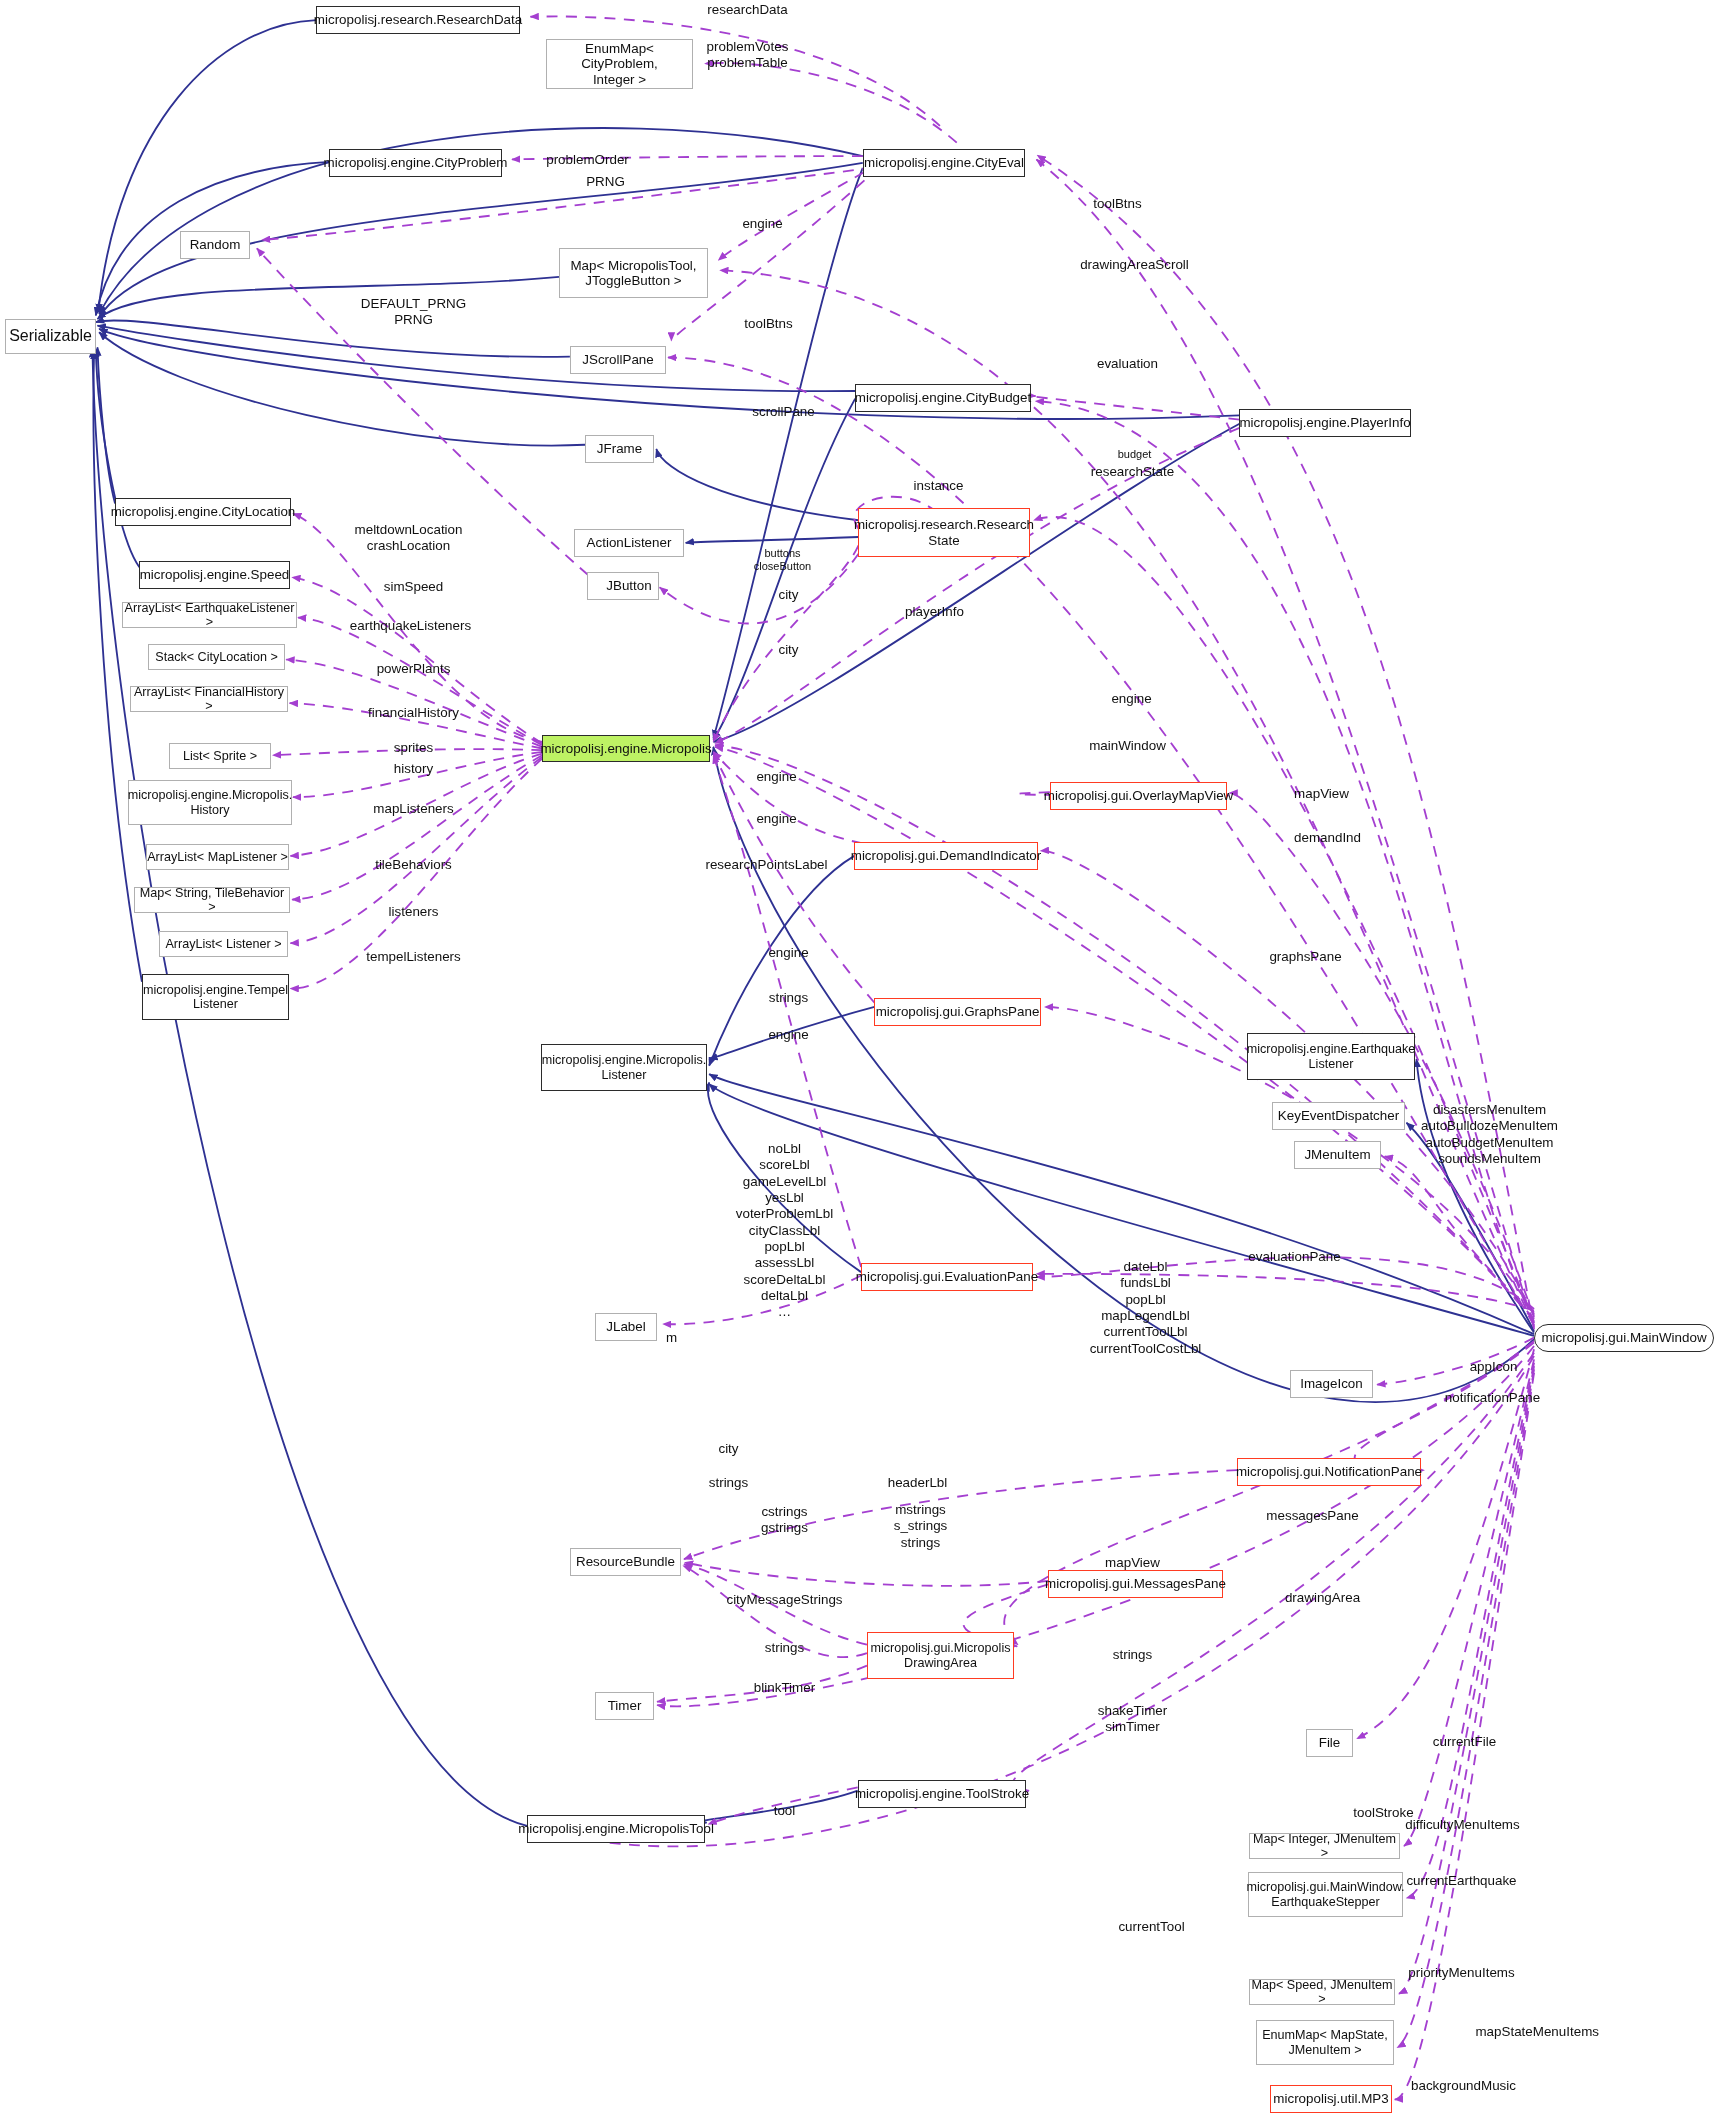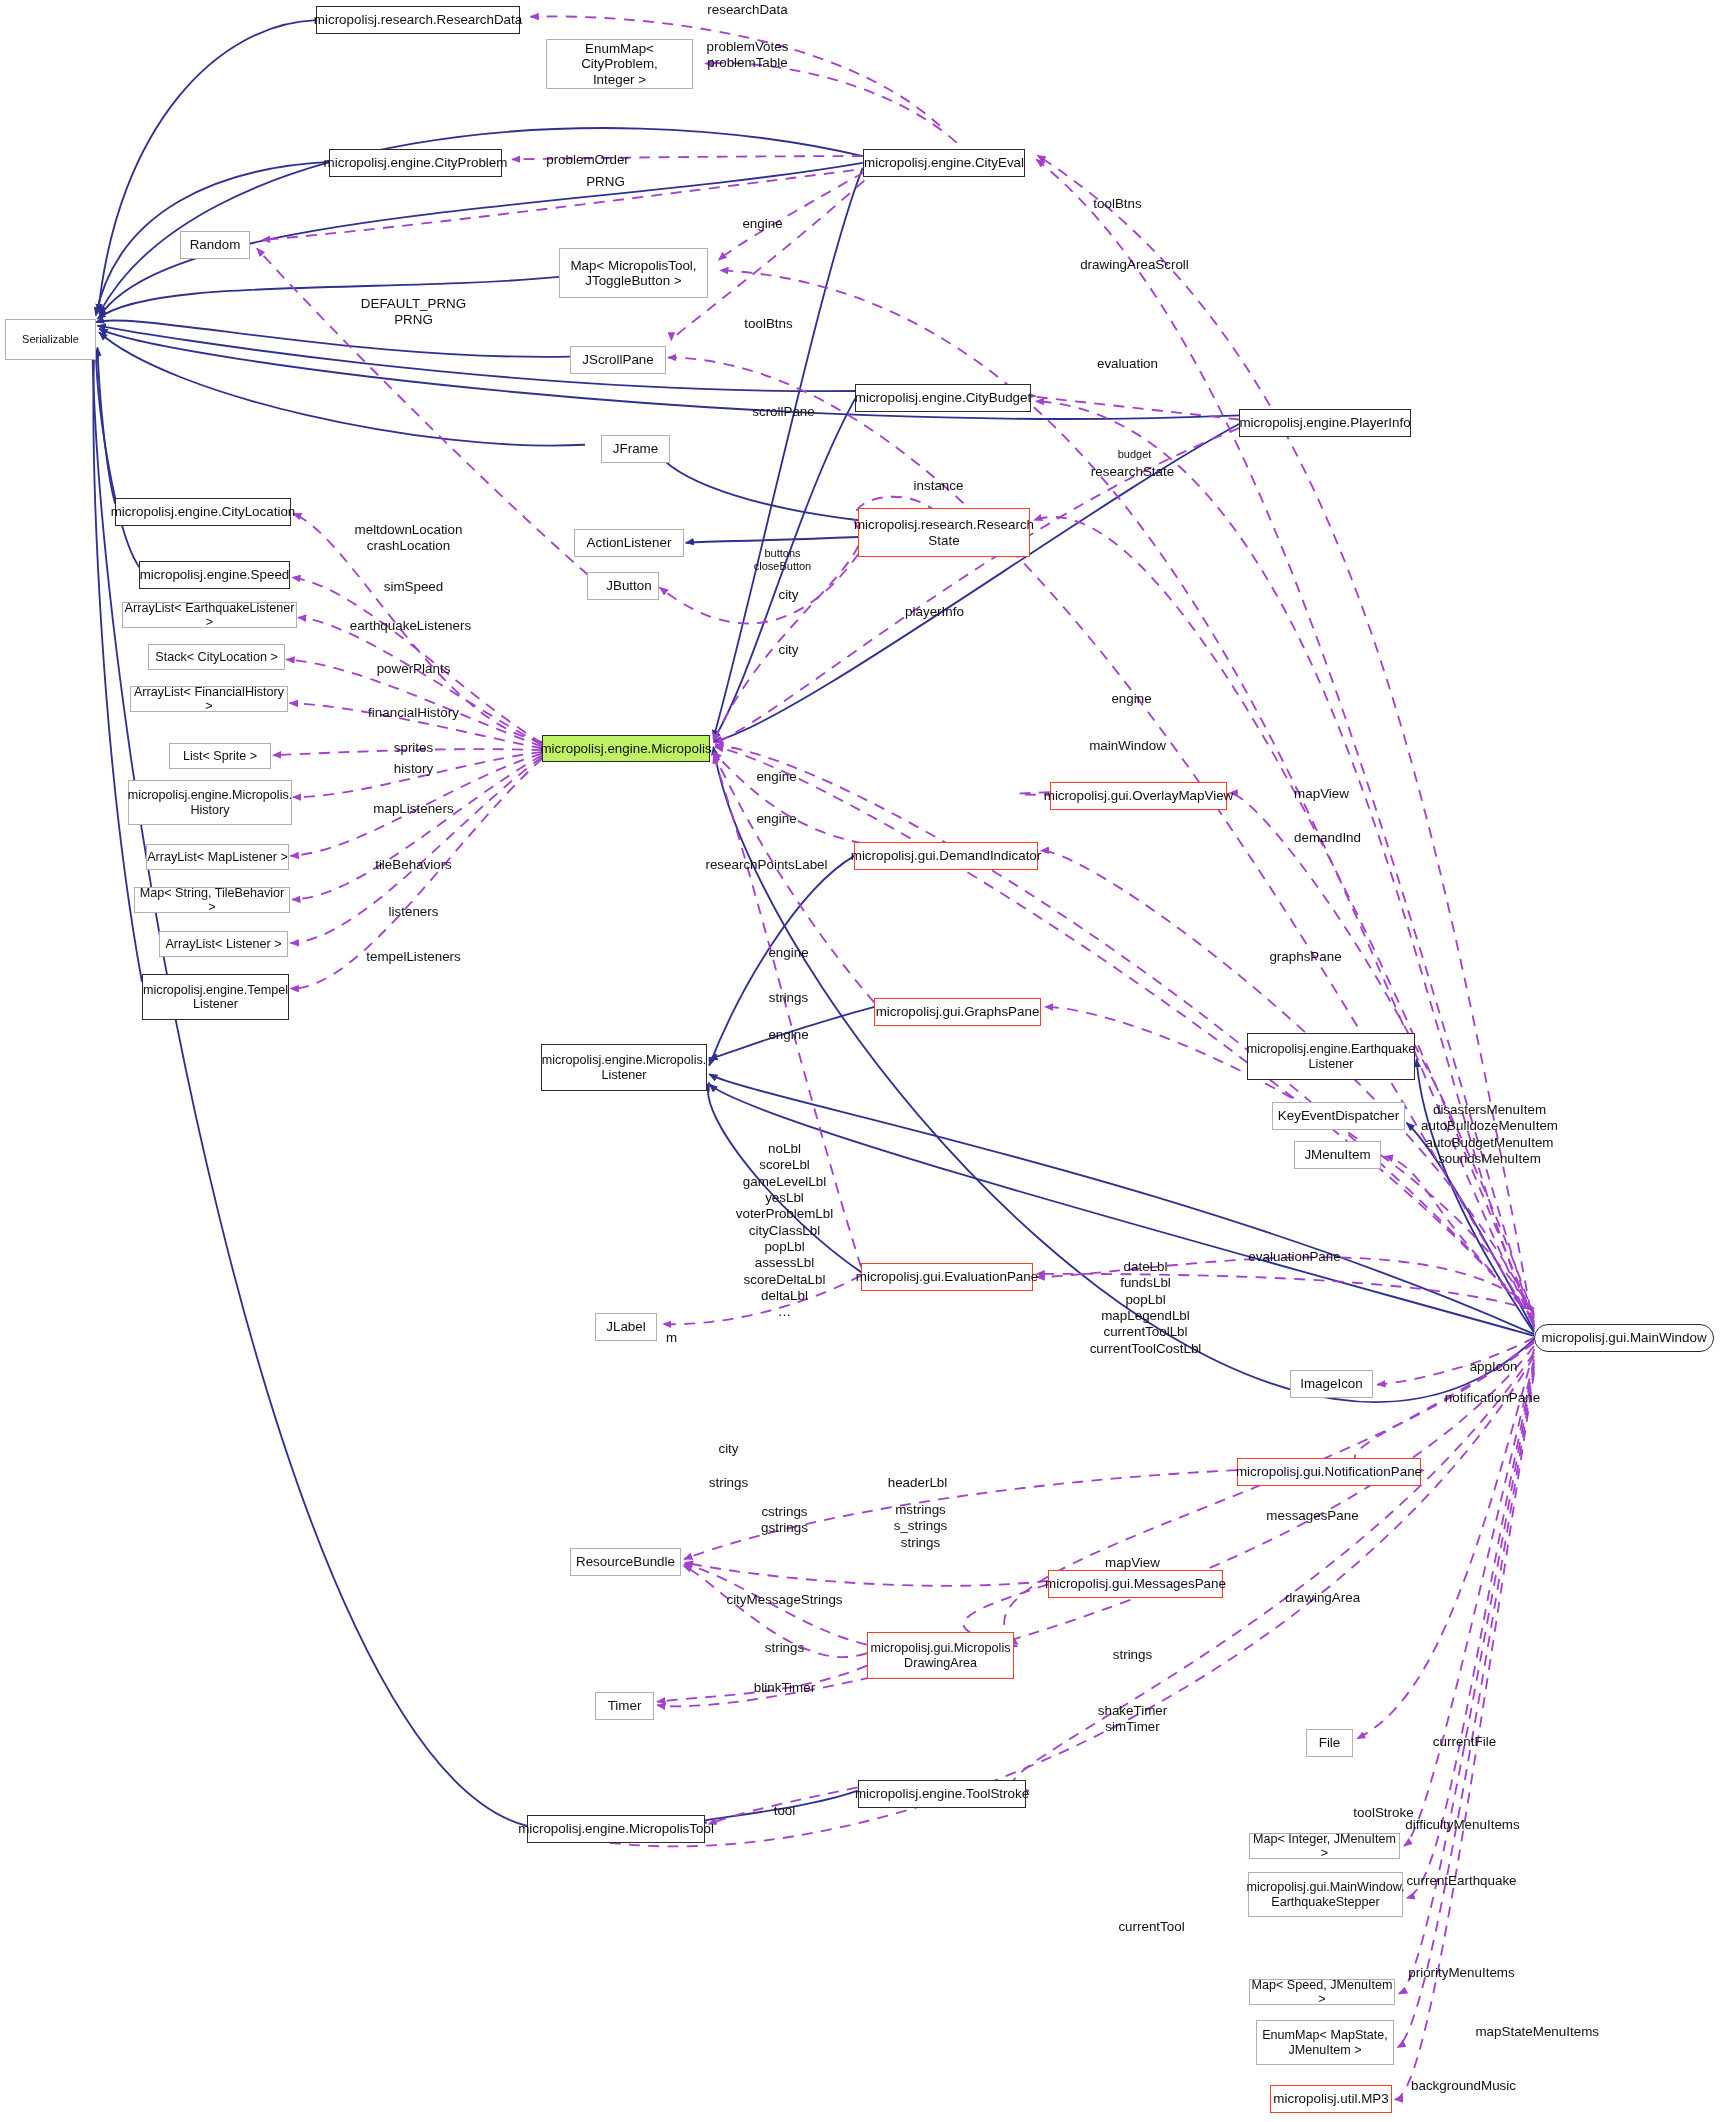--- a/index.html
+++ b/index.html
@@ -117,33 +117,33 @@
       <path d="M1828,1620 C1750,1950 1700,2180 1673,2200"></path>
       <path d="M1828,1624 C1750,2000 1720,2250 1676,2262"></path>
       <path d="M1828,1628 C1750,2050 1700,2360 1667,2376"></path>
       <path d="M1828,1632 C1750,2100 1700,2420 1665,2440"></path>
       <path d="M1828,1636 C1750,2150 1700,2500 1662,2502"></path>
       <path d="M1828,1560 C1700,1450 1350,1520 1235,1522"></path>
     </g>
   </svg>
 
   <div id="nodes-layer">
-      <div class="node b-gray" style="left: 5px; top: 319px; width: 91px; height: 41px; font-size: 11px;">Serializable</div>
+      <div class="node b-gray" style="left: 5px; top: 319px; width: 91px; height: 35px; font-size: 16px;">Serializable</div>
       <div class="node b-black" style="left: 316px; top: 5.9px; width: 204px; height: 28px; font-size: 13.4px;">micropolisj.research.ResearchData</div>
       <div class="node b-gray" style="left: 546px; top: 39px; width: 147px; height: 50px; font-size: 13.4px;">EnumMap&lt; CityProblem,
 Integer &gt;</div>
       <div class="node b-black" style="left: 329px; top: 149px; width: 173px; height: 28px; font-size: 13.4px;">micropolisj.engine.CityProblem</div>
       <div class="node b-black" style="left: 863px; top: 149px; width: 162px; height: 28px; font-size: 13.4px;">micropolisj.engine.CityEval</div>
       <div class="node b-gray" style="left: 180px; top: 231px; width: 70px; height: 28px; font-size: 13.4px;">Random</div>
       <div class="node b-gray" style="left: 559px; top: 248px; width: 149px; height: 50px; font-size: 13.4px;">Map&lt; MicropolisTool,
 JToggleButton &gt;</div>
       <div class="node b-gray" style="left: 570px; top: 346px; width: 96px; height: 28px; font-size: 13.4px;">JScrollPane</div>
       <div class="node b-black" style="left: 855px; top: 384px; width: 176px; height: 28px; font-size: 13.4px;">micropolisj.engine.CityBudget</div>
       <div class="node b-black" style="left: 1239px; top: 409px; width: 172px; height: 28px; font-size: 13.4px;">micropolisj.engine.PlayerInfo</div>
-      <div class="node b-gray" style="left: 585px; top: 435px; width: 69px; height: 28px; font-size: 13.4px; margin-left: 16px;">JFrame</div>
+      <div class="node b-gray" style="left: 585px; top: 435px; width: 69px; height: 28px; font-size: 13.4px;">JFrame</div>
       <div class="node b-black" style="left: 115px; top: 498px; width: 176px; height: 28px; font-size: 13.4px;">micropolisj.engine.CityLocation</div>
       <div class="node b-red" style="left: 858px; top: 508px; width: 172px; height: 49px; font-size: 13.4px;">micropolisj.research.Research
 State</div>
       <div class="node b-gray" style="left: 574px; top: 529px; width: 110px; height: 28px; font-size: 13.4px;">ActionListener</div>
       <div class="node b-black" style="left: 139px; top: 561px; width: 151px; height: 28px; font-size: 13.4px;">micropolisj.engine.Speed</div>
       <div class="node b-gray" style="left: 587px; top: 572px; width: 72px; height: 28px; font-size: 13.4px; padding-left: 12px;">JButton</div>
       <div class="node b-gray" style="left: 122px; top: 602px; width: 175px; height: 26px; font-size: 12.6px;">ArrayList&lt; EarthquakeListener &gt;</div>
       <div class="node b-gray" style="left: 148px; top: 644px; width: 137px; height: 26px; font-size: 12.6px;">Stack&lt; CityLocation &gt;</div>
       <div class="node b-gray" style="left: 130px; top: 686px; width: 158px; height: 26px; font-size: 12.6px;">ArrayList&lt; FinancialHistory &gt;</div>
       <div class="node b-gray" style="left: 169px; top: 743px; width: 102px; height: 26px; font-size: 12.6px;">List&lt; Sprite &gt;</div>

